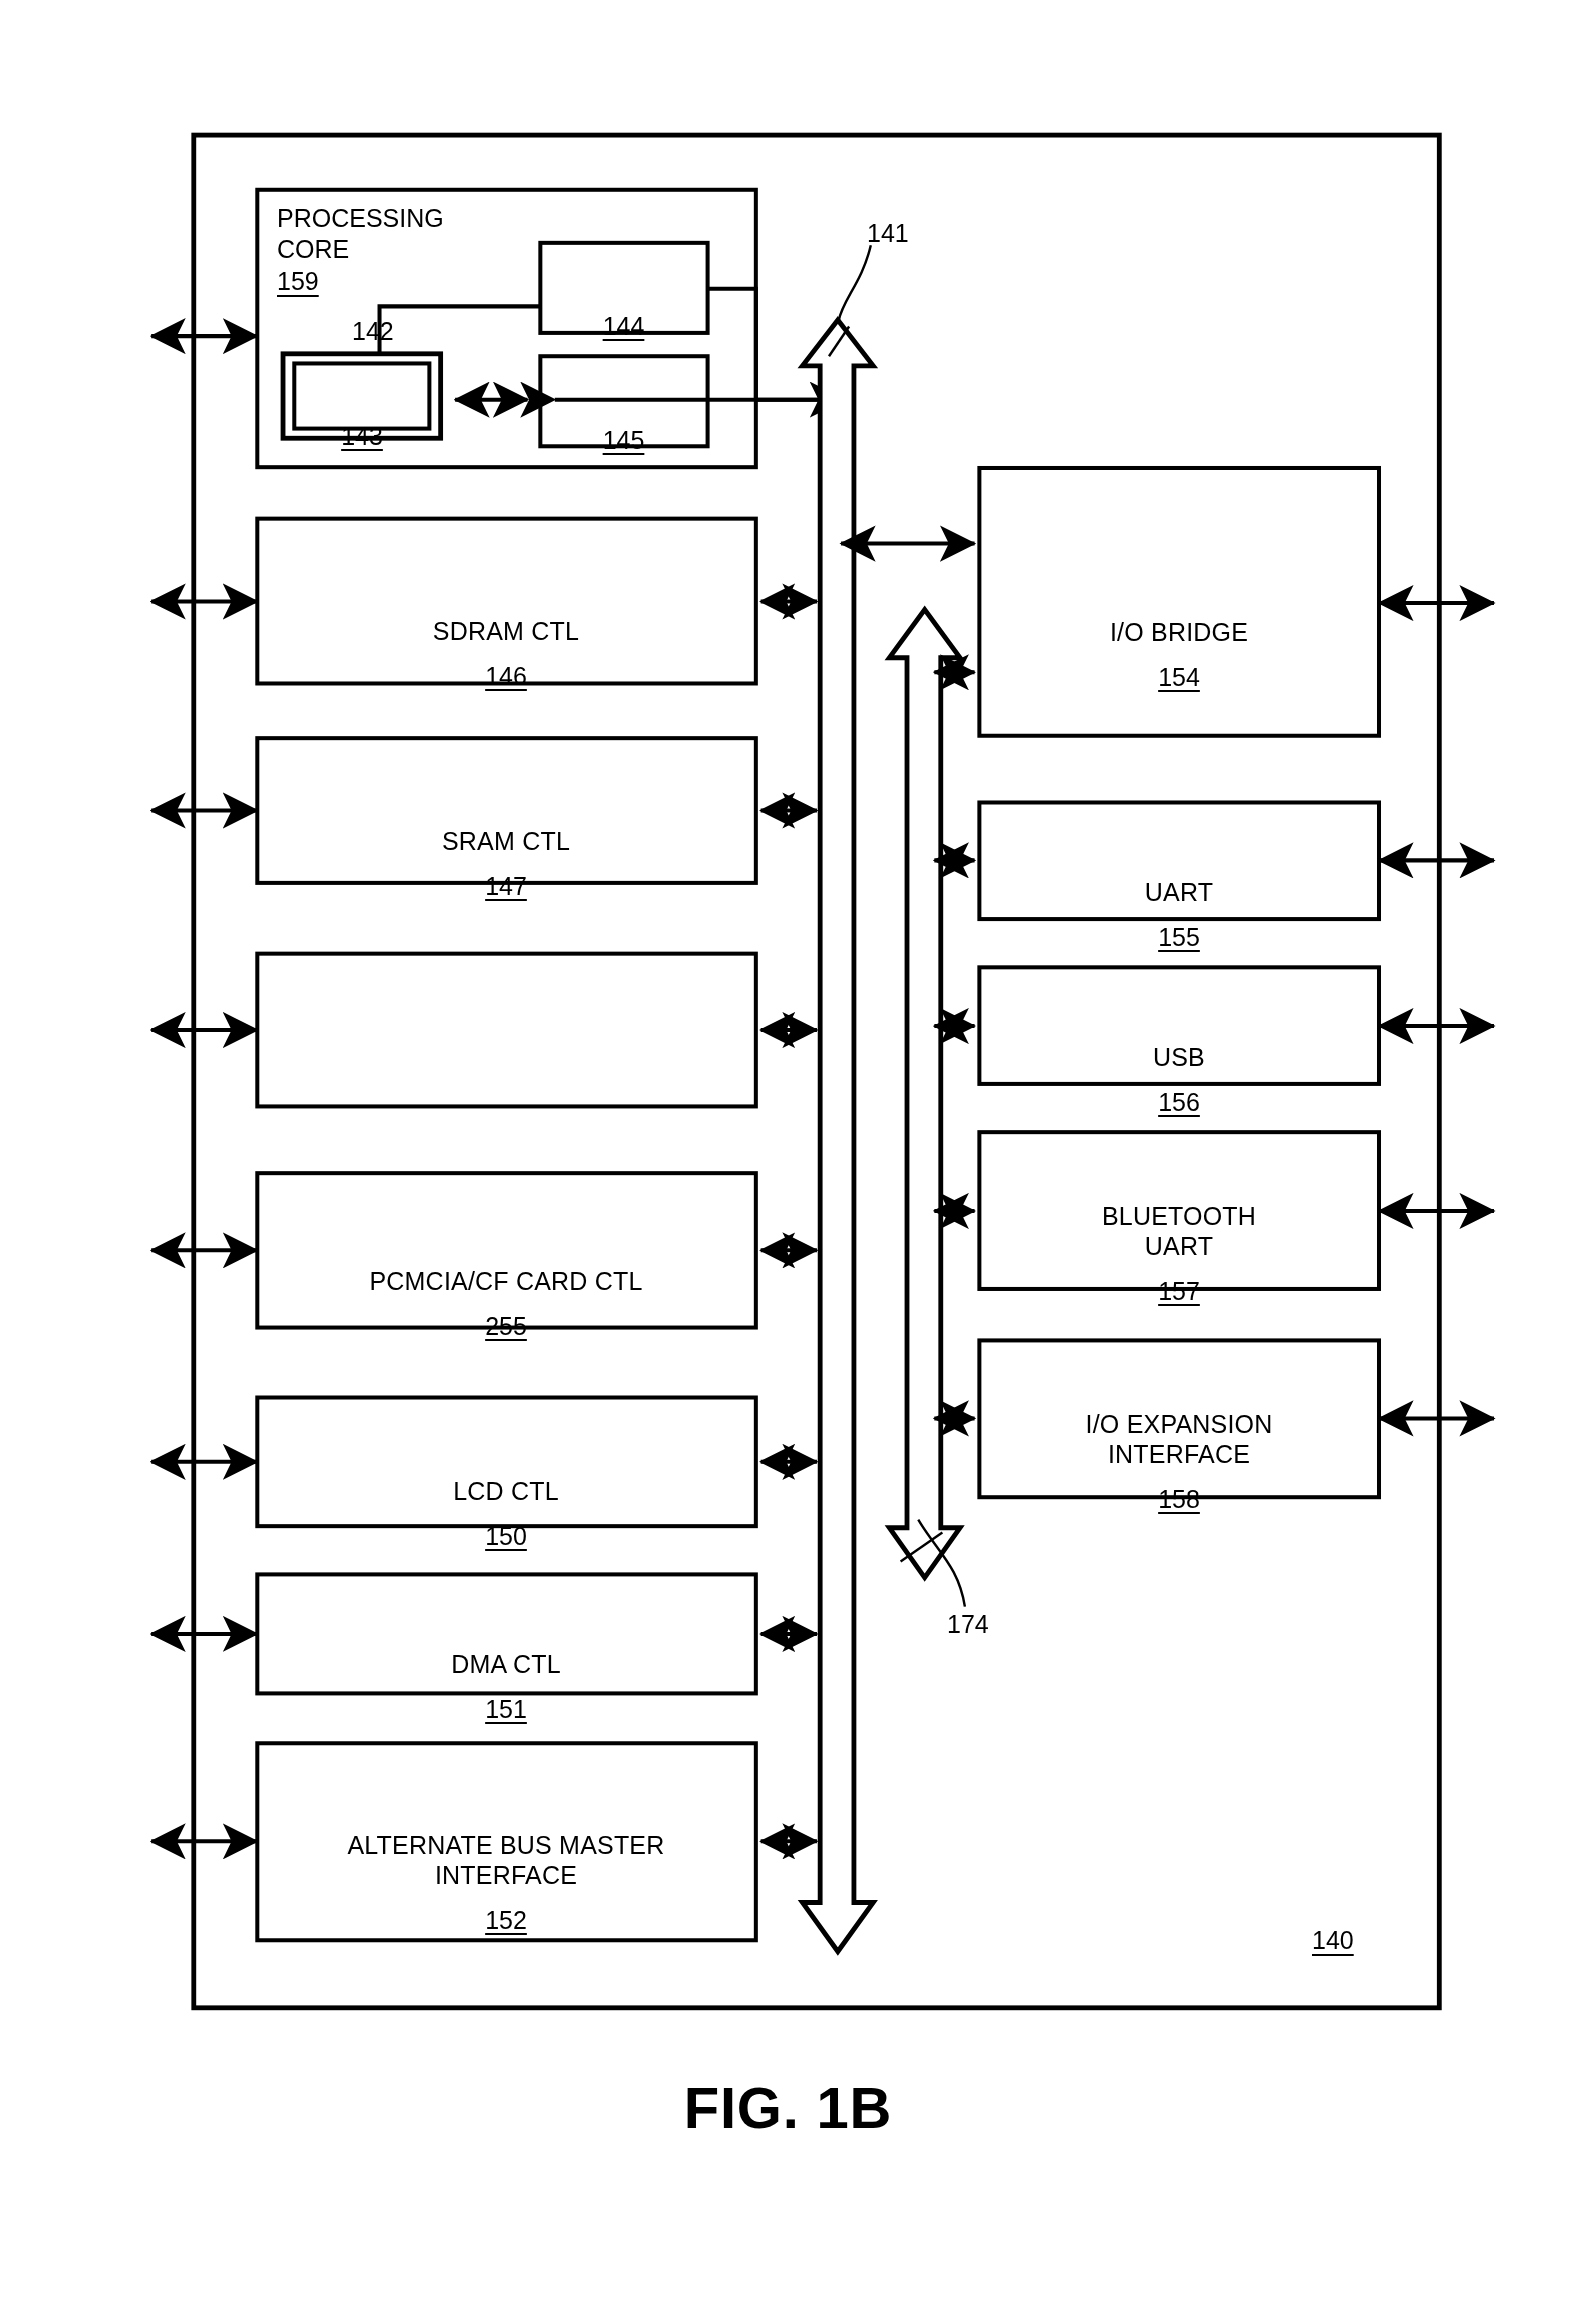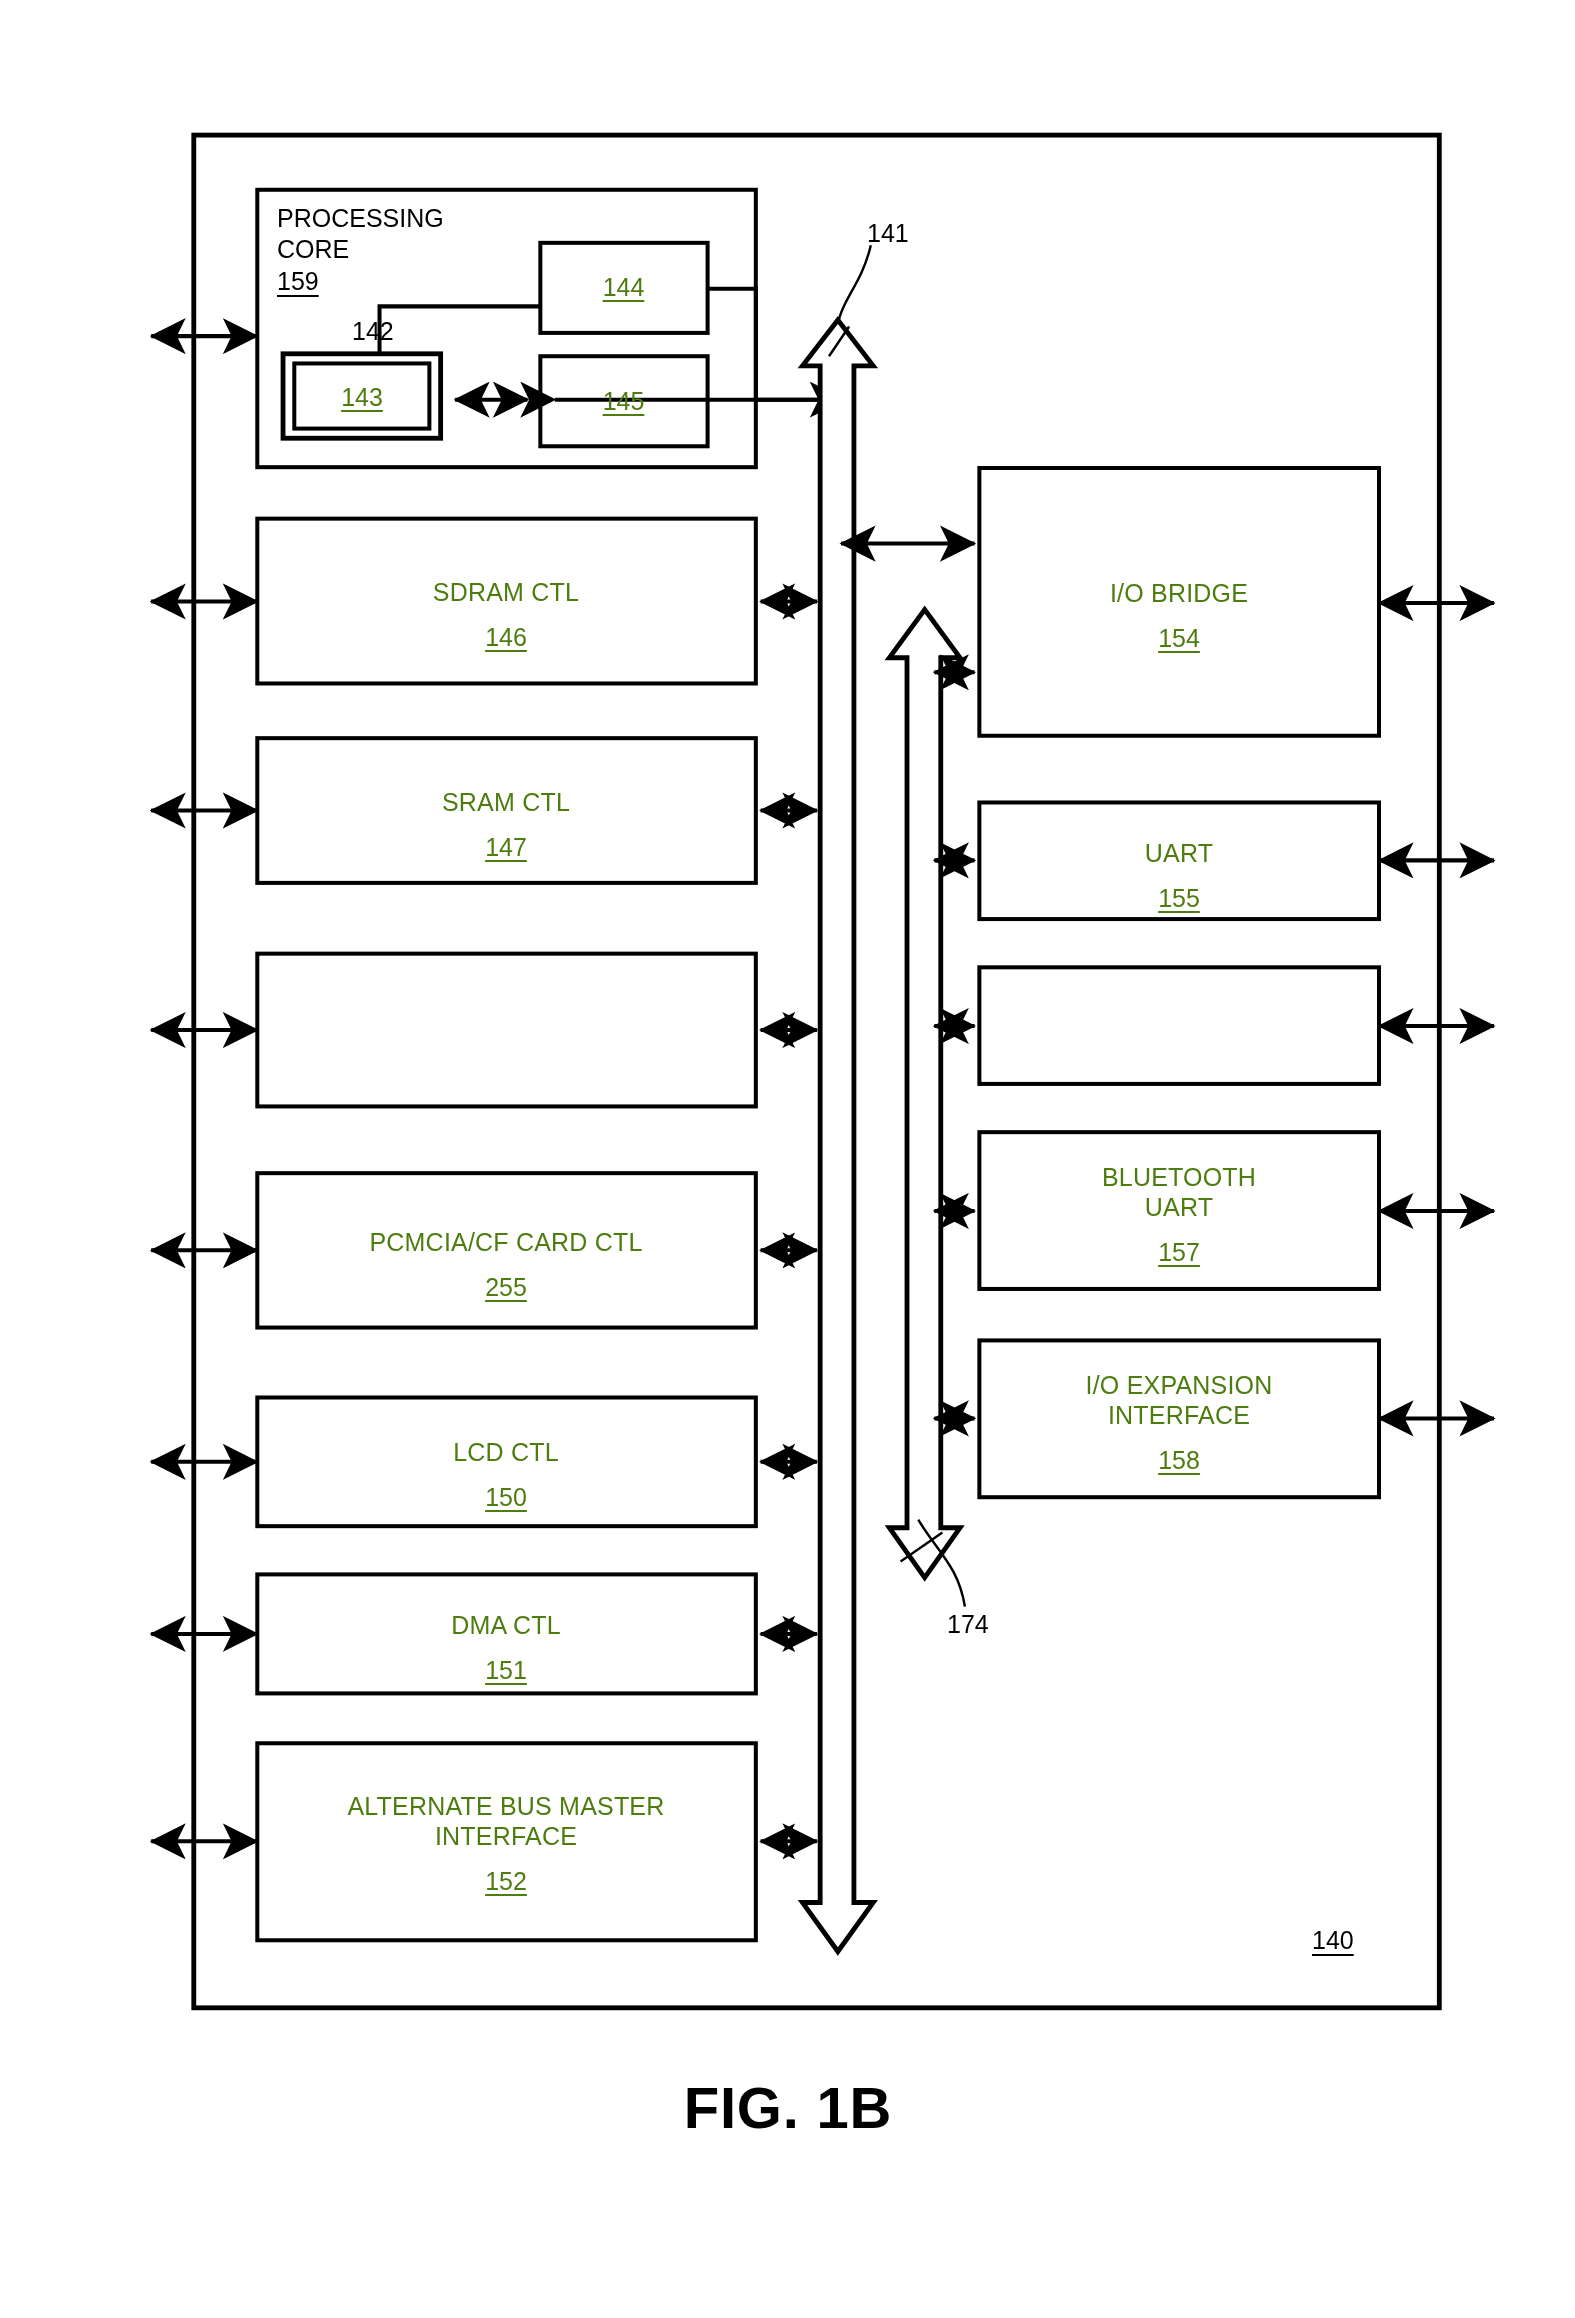--- a/index.html
+++ b/index.html
@@ -2,22 +2,22 @@
 <html style="font-size:13px"><head>
 <meta charset="utf-8">
 <style>
   html,body{margin:0;padding:0;background:#ffffff;}
   body{width:1576px;height:2319px;position:relative;
        font-family:"Liberation Sans", sans-serif;color:#000;}
   #fig{position:absolute;left:0;top:0;width:1576px;height:1721px;}
   .svgroot{position:absolute;left:0;top:0;}
   
   .lbl{position:absolute;text-align:center;line-height:1.18;
-       font-family:"Liberation Sans", sans-serif;color:#4d7c0f;
-       white-space:pre-line;}
+       font-family:"Liberation Sans", sans-serif;color:#000000;
+       white-space:pre-line;margin-top:39px;}
   .blockname{font-size:25px;letter-spacing:0.2px;}
   .refnum{font-size:25px;text-decoration:underline;text-underline-offset:4px;}
   .plainref{font-size:25px;}
   .leadref{position:absolute;font-size:25px;font-family:"Liberation Sans",sans-serif;}
   .underlined{text-decoration:underline;text-underline-offset:4.8px;}
   .figcap{position:absolute;font-size:58px;font-weight:bold;letter-spacing:0.8px;}
   .corehdr{position:absolute;font-size:25px;text-align:left;line-height:1.25;}
 </style>
 </head>
 <body>
@@ -171,20 +171,24 @@
   <div class="lbl" style="left:979px;top:564px;width:400px;">
     <span class="blockname">I/O BRIDGE</span><br>
     <span class="refnum">154</span>
   </div>
 
   <div class="lbl" style="left:979px;top:824px;width:400px;">
     <span class="blockname">UART</span><br>
     <span class="refnum">155</span>
   </div>
 
+  <div class="lbl" style="left:979px;top:989px;width:400px;">
+    <span class="blockname">USB</span><br>
+    <span class="refnum">156</span>
+  </div>
 
   <div class="lbl" style="left:979px;top:1148px;width:400px;">
     <span class="blockname">BLUETOOTH
 UART</span><br>
     <span class="refnum">157</span>
   </div>
 
   <div class="lbl" style="left:979px;top:1356px;width:400px;">
     <span class="blockname">I/O EXPANSION
 INTERFACE</span><br>

